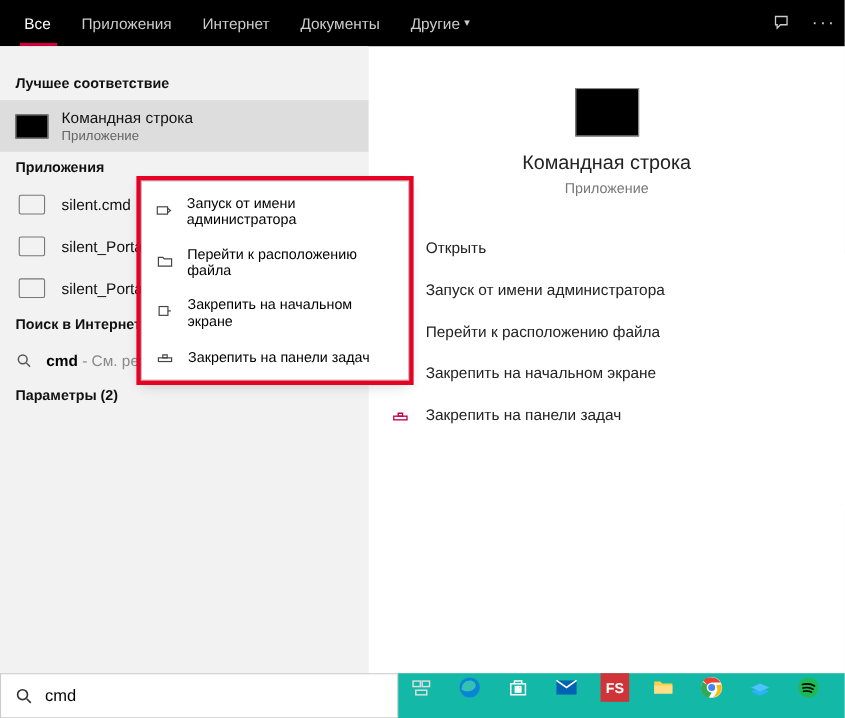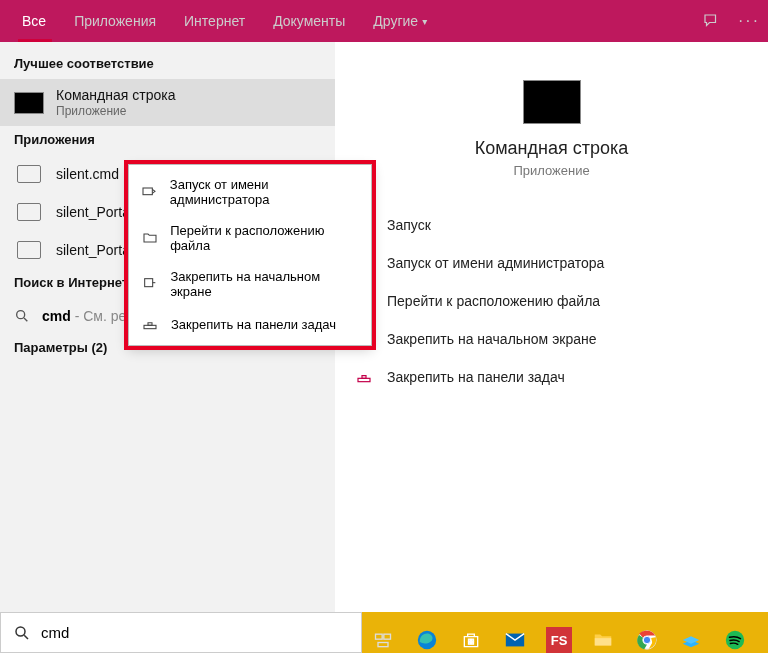--- a/index.html
+++ b/index.html
@@ -1,26 +1,26 @@
 <!DOCTYPE html>
 <html><head>
 <meta charset="utf-8">
 <style>
   * { margin: 0; padding: 0; box-sizing: border-box; font-family: 'Segoe UI', Tahoma, sans-serif; }
   body { width: 768px; height: 653px; background: #f5f5f5; overflow: hidden; position: relative; }
 
-  .top-tabs { background: #be185d; color: #fff; height: 42px; display: flex; align-items: center; padding: 0 8px; position: relative; }
+  .top-tabs { background: #000000; color: #fff; height: 42px; display: flex; align-items: center; padding: 0 8px; position: relative; }
   .tab { padding: 0 14px; height: 42px; display: flex; align-items: center; font-size: 14px; cursor: pointer; color: #ccc; }
   .tab.active { color: #fff; }
   .tab.active::after { content:''; position:absolute; bottom:0; height:3px; background:#d0003a; width:34px; left:18px; }
   .chevron-small { margin-left:4px; font-size:10px; }
   .titlebar-right { margin-left:auto; display:flex; align-items:center; gap:18px; color:#ccc; }
 
   .content { display:flex; height: 570px; }
-  .left { width: 335px; background:#f2f2f2; padding-top:8px; position:relative; }
+  .left { width: 335px; background:#f2f2f2; padding-top:20px; position:relative; }
   .right { flex:1; background:#fff; padding: 20px; overflow:hidden; }
 
   .section-header { font-size:13px; font-weight:600; padding: 6px 14px 8px; color:#111; }
   .list-row { display:flex; align-items:center; padding: 8px 14px; gap:12px; cursor:pointer; }
   .list-row.selected { background:#ddd; }
   .list-row .icon-box { width:30px; height:22px; display:flex; align-items:center; justify-content:center; }
   .cmd-icon { width:30px; height:22px; background:#000; border:1px solid #888; }
   .row-texts { display:flex; flex-direction:column; line-height:1.2; }
   .row-title { font-size:14px; color:#111; }
   .row-sub { font-size:12px; color:#666; }
@@ -37,21 +37,21 @@
 
   .right-appthumb { width:58px; height:44px; background:#000; border:1px solid #888; margin: 18px auto 14px; }
   .right-title { text-align:center; font-size:18px; color:#222; margin-bottom:4px; }
   .right-sub { text-align:center; font-size:13px; color:#777; margin-bottom:28px; }
   .action-row { display:flex; align-items:center; gap:14px; padding:10px 0; font-size:14px; color:#222; cursor:pointer; }
   .action-icon { width:18px; height:18px; color:#c3004a; display:flex; align-items:center; justify-content:center; }
 
   .taskbar { position:absolute; bottom:0; left:0; right:0; height:41px; display:flex; }
   .task-search { width:362px; background:#fff; border:1px solid #ccc; display:flex; align-items:center; padding:0 12px; gap:10px; }
   .task-search input { border:none; outline:none; font-size:15px; flex:1; }
-  .task-right { flex:1; background:#eab308; display:flex; align-items:flex-end; padding:0 8px; gap:18px; }
+  .task-right { flex:1; background:#14b8a6; display:flex; align-items:flex-start; padding:0 8px; gap:18px; }
   .task-icon { width:26px; height:26px; display:flex; align-items:center; justify-content:center; }
 
   svg { display:block; }
 </style>
 </head>
 <body>
 
 <div class="top-tabs">
   <div class="tab active">Все</div>
   <div class="tab">Приложения</div>
@@ -170,21 +170,21 @@
     <div class="right-title">Командная строка</div>
     <div class="right-sub">Приложение</div>
 
     <div class="action-row">
       <span class="action-icon">
         <svg width="16" height="16" viewBox="0 0 24 24" fill="none" stroke="#c3004a" stroke-width="1.8">
             <rect x="4" y="4" width="16" height="14"></rect>
             <path d="M4 8h16"></path>
           </svg>
       </span>
-      <span>Запуск</span>
+      <span>Открыть</span>
     </div>
     <div class="action-row">
       <span class="action-icon">
         <svg width="16" height="16" viewBox="0 0 24 24" fill="none" stroke="#c3004a" stroke-width="1.8">
             <rect x="3" y="6" width="14" height="10"></rect>
             <path d="M17 8l4 3-4 3"></path>
           </svg>
       </span>
       <span>Запуск от имени администратора</span>
     </div>

